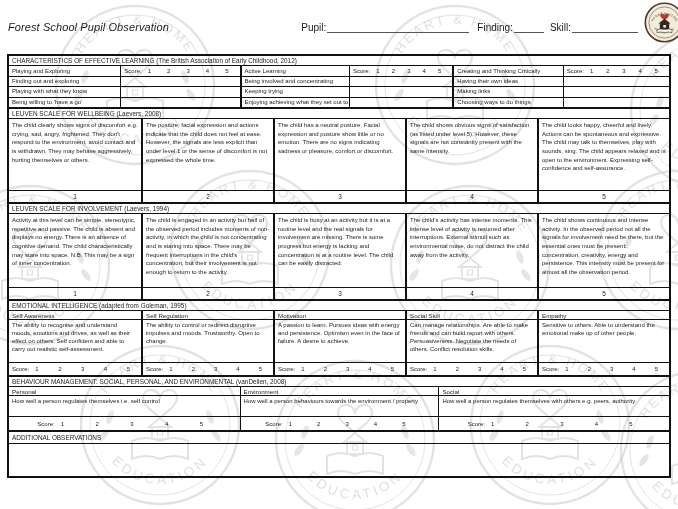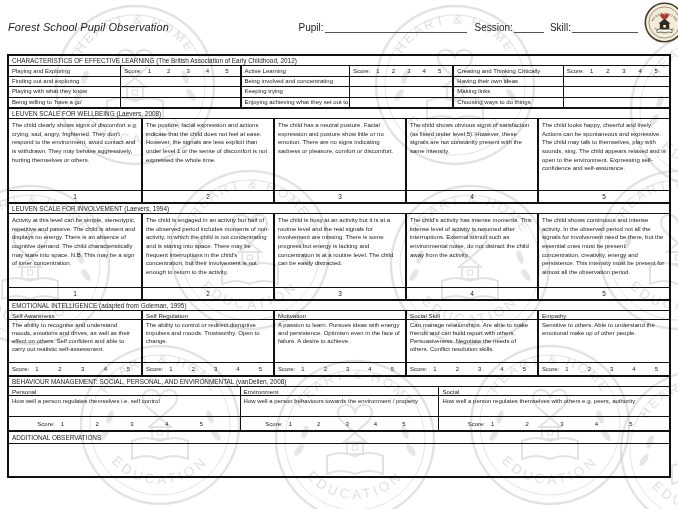--- a/index.html
+++ b/index.html
@@ -123,21 +123,21 @@
     <use href="#stamp" transform="translate(355 440)"></use>
     <use href="#stamp" transform="translate(550 425)"></use>
     <use href="#stamp" transform="translate(700 450)"></use>
   </svg>
 
   <div class="titlebar">
     <div class="doc-title">Forest School Pupil Observation</div>
     <div class="fields">
       <span>Pupil:</span>
       <span class="fline fl-pupil"></span>
-      <span>Session:</span>
+      <span>Finding:</span>
       <span class="fline fl-session"></span>
       <span>Skill:</span>
       <span class="fline fl-date"></span>
     </div>
   </div>
 
   <div class="logo">
     <svg width="41" height="41" viewBox="0 0 41 41">
       <circle cx="20.5" cy="20.5" r="19.2" fill="#f3ecd9" stroke="#4a3a2b" stroke-width="1.6"></circle>
       <circle cx="20.5" cy="20.5" r="15.6" fill="none" stroke="#4a3a2b" stroke-width="0.5"></circle>

